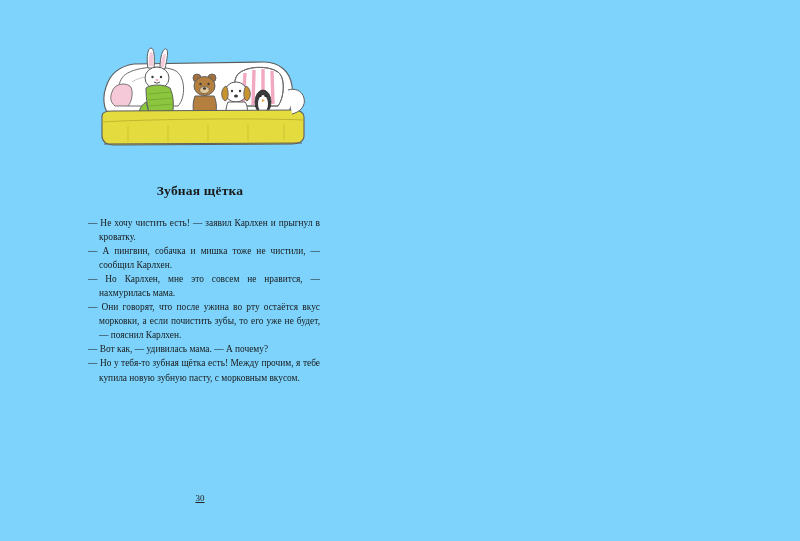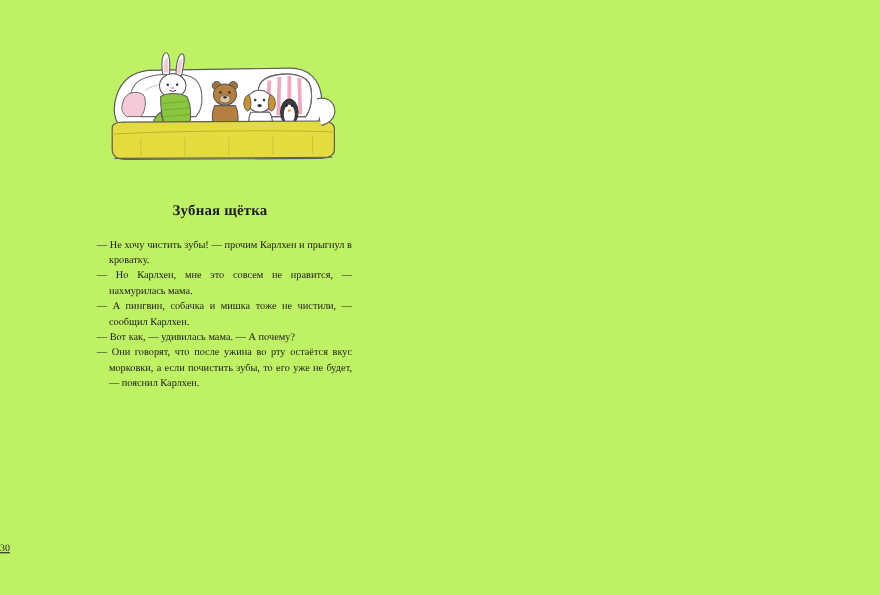--- a/index.html
+++ b/index.html
@@ -11,21 +11,21 @@
     width: 800px;
     height: 541px;
     overflow: hidden;
     font-family: "Liberation Serif", serif;
     color: #1a1a1a;
   }
   .spread {
     position: relative;
     width: 800px;
     height: 541px;
-    background: #bef264;
+    background: #7dd3fc;
     display: flex;
   }
   .page {
     position: relative;
     width: 400px;
     height: 541px;
     box-sizing: border-box;
   }
   .page-left {
     padding: 0 58px 0 88px;
@@ -75,20 +75,21 @@
     text-indent: 0;
     padding-left: 11px;
     text-indent: -11px;
   }
 
   
   .folio {
     position: absolute;
     bottom: 38px;
     width: 400px;
+    text-align: center;
     font-size: 9px;
     color: #222;
     text-decoration: underline;
   }
   .folio-left { left: 0; }
 </style>
 </head>
 <body>
 
 <div class="spread">
@@ -188,25 +189,26 @@
         </g>
 
         <path d="M16 104 L214 103" fill="none" stroke="#5d5d5d" stroke-width="1"></path>
         <path d="M204 74 C212 72 218 66 216 58 C214 50 206 48 200 50" fill="#ffffff" stroke="#5d5d5d" stroke-width="1"></path>
       </svg>
     </div>
 
     <h2 class="chapter-title">Зубная щётка</h2>
 
     <div class="body-left">
-      <p>— Не хочу чистить зубы! — прочим Карлхен и прыгнул в кроватку.</p>
+      <p>— Не хочу чистить есть! — заявил Карлхен и прыгнул в кроватку.</p>
+      <p>— А пингвин, собачка и мишка тоже не чистили, — сообщил Карлхен.</p>
       <p>— Но Карлхен, мне это совсем не нравится, — нахмурилась мама.</p>
-      <p>— А пингвин, собачка и мишка тоже не чистили, — сообщил Карлхен.</p>
+      <p>— Они говорят, что после ужина во рту остаётся вкус морковки, а если почистить зубы, то его уже не будет, — пояснил Карлхен.</p>
       <p>— Вот как, — удивилась мама. — А почему?</p>
-      <p>— Они говорят, что после ужина во рту остаётся вкус морковки, а если почистить зубы, то его уже не будет, — пояснил Карлхен.</p>
+      <p>— Но у тебя-то зубная щётка есть! Между прочим, я тебе купила новую зубную пасту, с морковным вкусом.</p>
     </div>
 
     <div class="folio folio-left">30</div>
   </div>
 
   <div class="page page-right">
 
     
 
     

